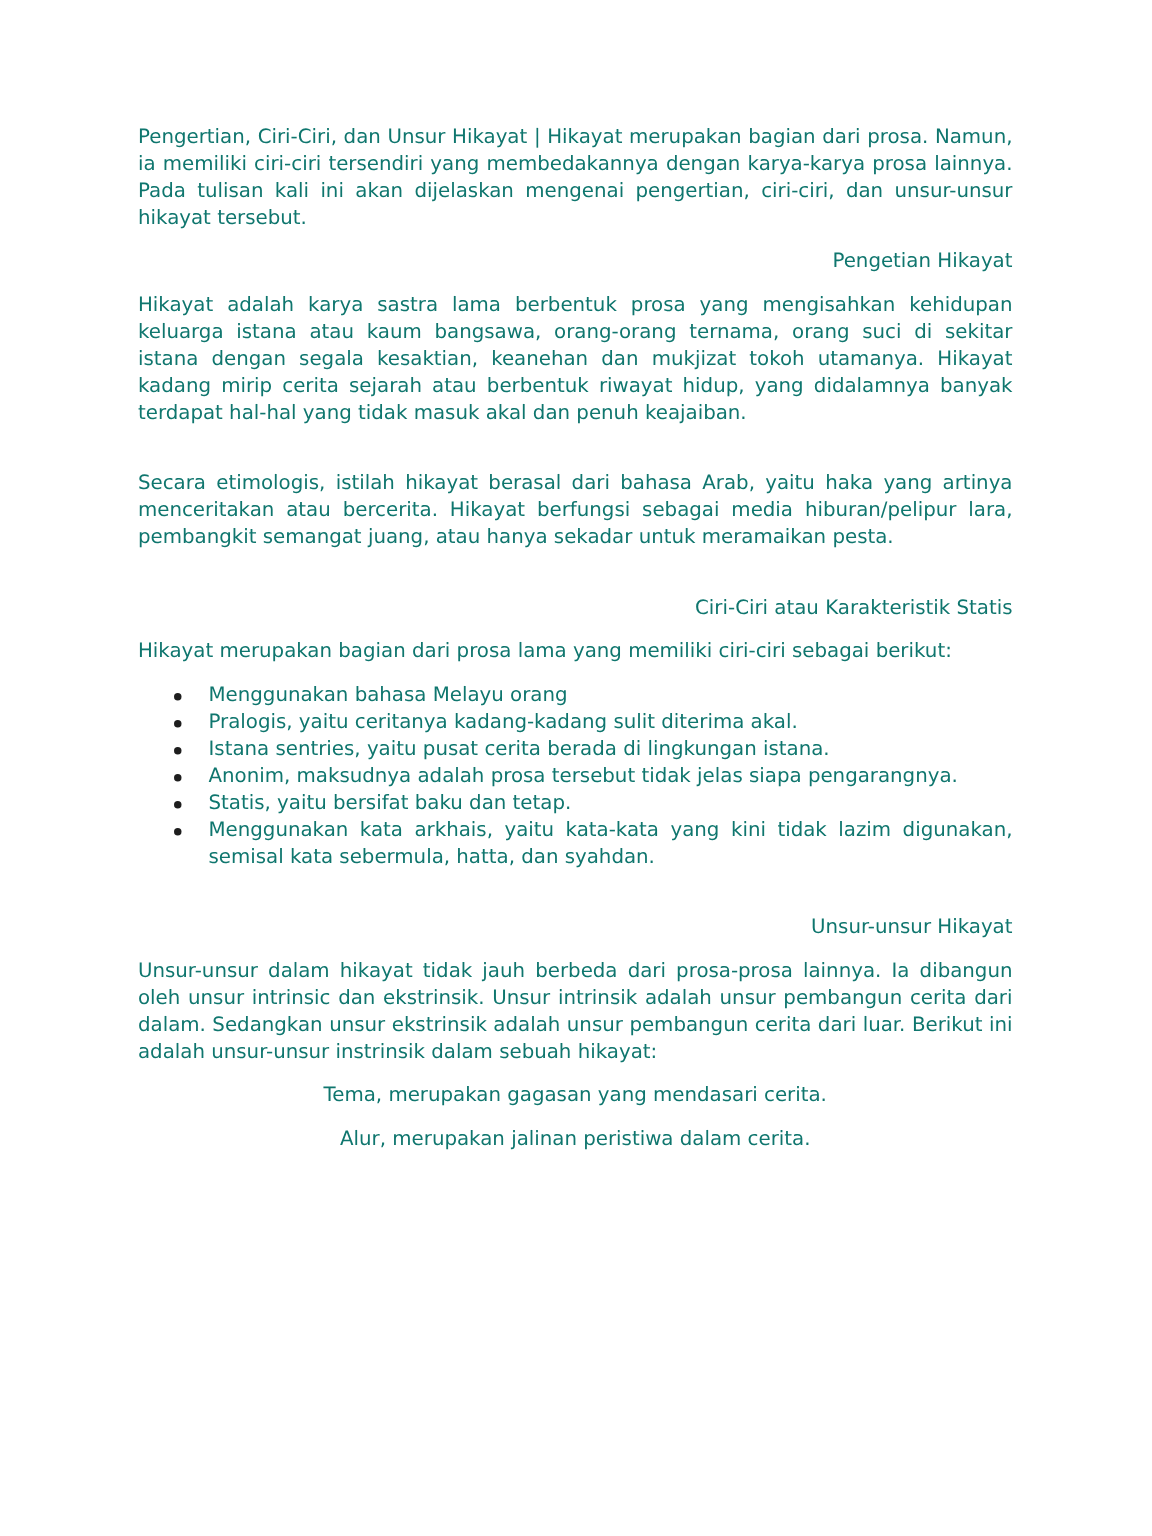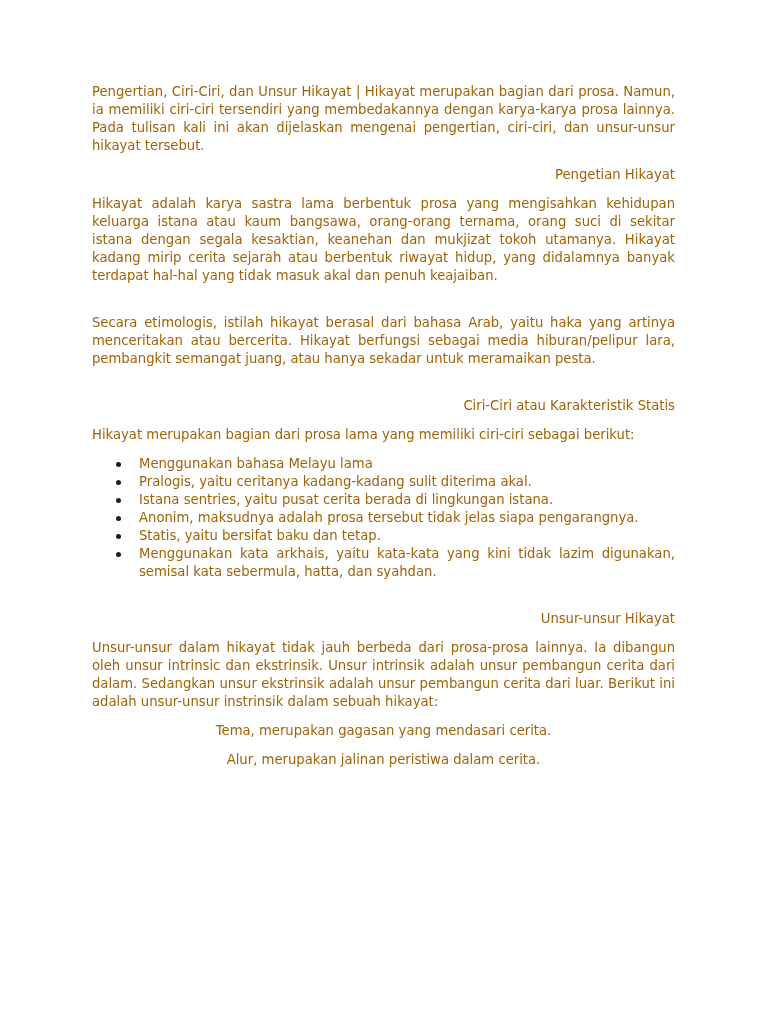--- a/index.html
+++ b/index.html
@@ -5,21 +5,21 @@
   html, body { margin: 0; padding: 0; background: #ffffff; }
   body { width: 768px; height: 1024px; overflow: hidden; position: relative; }
   .page {
     position: absolute;
     left: 92px;
     top: 83px;
     width: 583px;
     font-family: "DejaVu Sans", sans-serif;
     font-size: 13.2px;
     line-height: 18px;
-    color: #a16207;
+    color: #0f766e;
   }
   .p { margin: 0 0 11px 0; text-align: justify; }
   .p.left { text-align: center; }
   .heading { margin: 0 0 11px 0; text-align: right; }
   .gap { height: 18px; }
   ul.bullets {
     list-style: none;
     margin: 0 0 11px 0;
     padding: 0;
   }
@@ -48,21 +48,21 @@
   <p class="heading">Pengetian Hikayat</p>
   <p class="p">Hikayat adalah karya sastra lama berbentuk prosa yang mengisahkan kehidupan keluarga istana atau kaum bangsawa, orang-orang ternama, orang suci di sekitar istana dengan segala kesaktian, keanehan dan mukjizat tokoh utamanya. Hikayat kadang mirip cerita sejarah atau berbentuk riwayat hidup, yang didalamnya banyak terdapat hal-hal yang tidak masuk akal dan penuh keajaiban.</p>
   <div class="gap"></div>
   <p class="p">Secara etimologis, istilah hikayat berasal dari bahasa Arab, yaitu haka yang artinya menceritakan atau bercerita. Hikayat berfungsi sebagai media hiburan/pelipur lara, pembangkit semangat juang, atau hanya sekadar untuk meramaikan pesta.</p>
   <div class="gap"></div>
 
   <p class="heading">Ciri-Ciri atau Karakteristik Statis</p>
   <p class="p">Hikayat merupakan bagian dari prosa lama yang memiliki ciri-ciri sebagai berikut:</p>
 
   <ul class="bullets">
-    <li><span class="dot"></span><span>Menggunakan bahasa Melayu lama</span></li>
+    <li><span class="dot"></span><span>Menggunakan bahasa Melayu orang</span></li>
     <li><span class="dot"></span><span>Pralogis, yaitu ceritanya kadang-kadang sulit diterima akal.</span></li>
     <li><span class="dot"></span><span>Istana sentries, yaitu pusat cerita berada di lingkungan istana.</span></li>
     <li><span class="dot"></span><span>Anonim, maksudnya adalah prosa tersebut tidak jelas siapa pengarangnya.</span></li>
     <li><span class="dot"></span><span>Statis, yaitu bersifat baku dan tetap.</span></li>
     <li><span class="dot"></span><span>Menggunakan kata arkhais, yaitu kata-kata yang kini tidak lazim digunakan, semisal kata sebermula, hatta, dan syahdan.</span></li>
   </ul>
   <div class="gap"></div>
 
   <p class="heading">Unsur-unsur Hikayat</p>
   <p class="p">Unsur-unsur dalam hikayat tidak jauh berbeda dari prosa-prosa lainnya. Ia dibangun oleh unsur intrinsic dan ekstrinsik. Unsur intrinsik adalah unsur pembangun cerita dari dalam. Sedangkan unsur ekstrinsik adalah unsur pembangun cerita dari luar. Berikut ini adalah unsur-unsur instrinsik dalam sebuah hikayat:</p>

